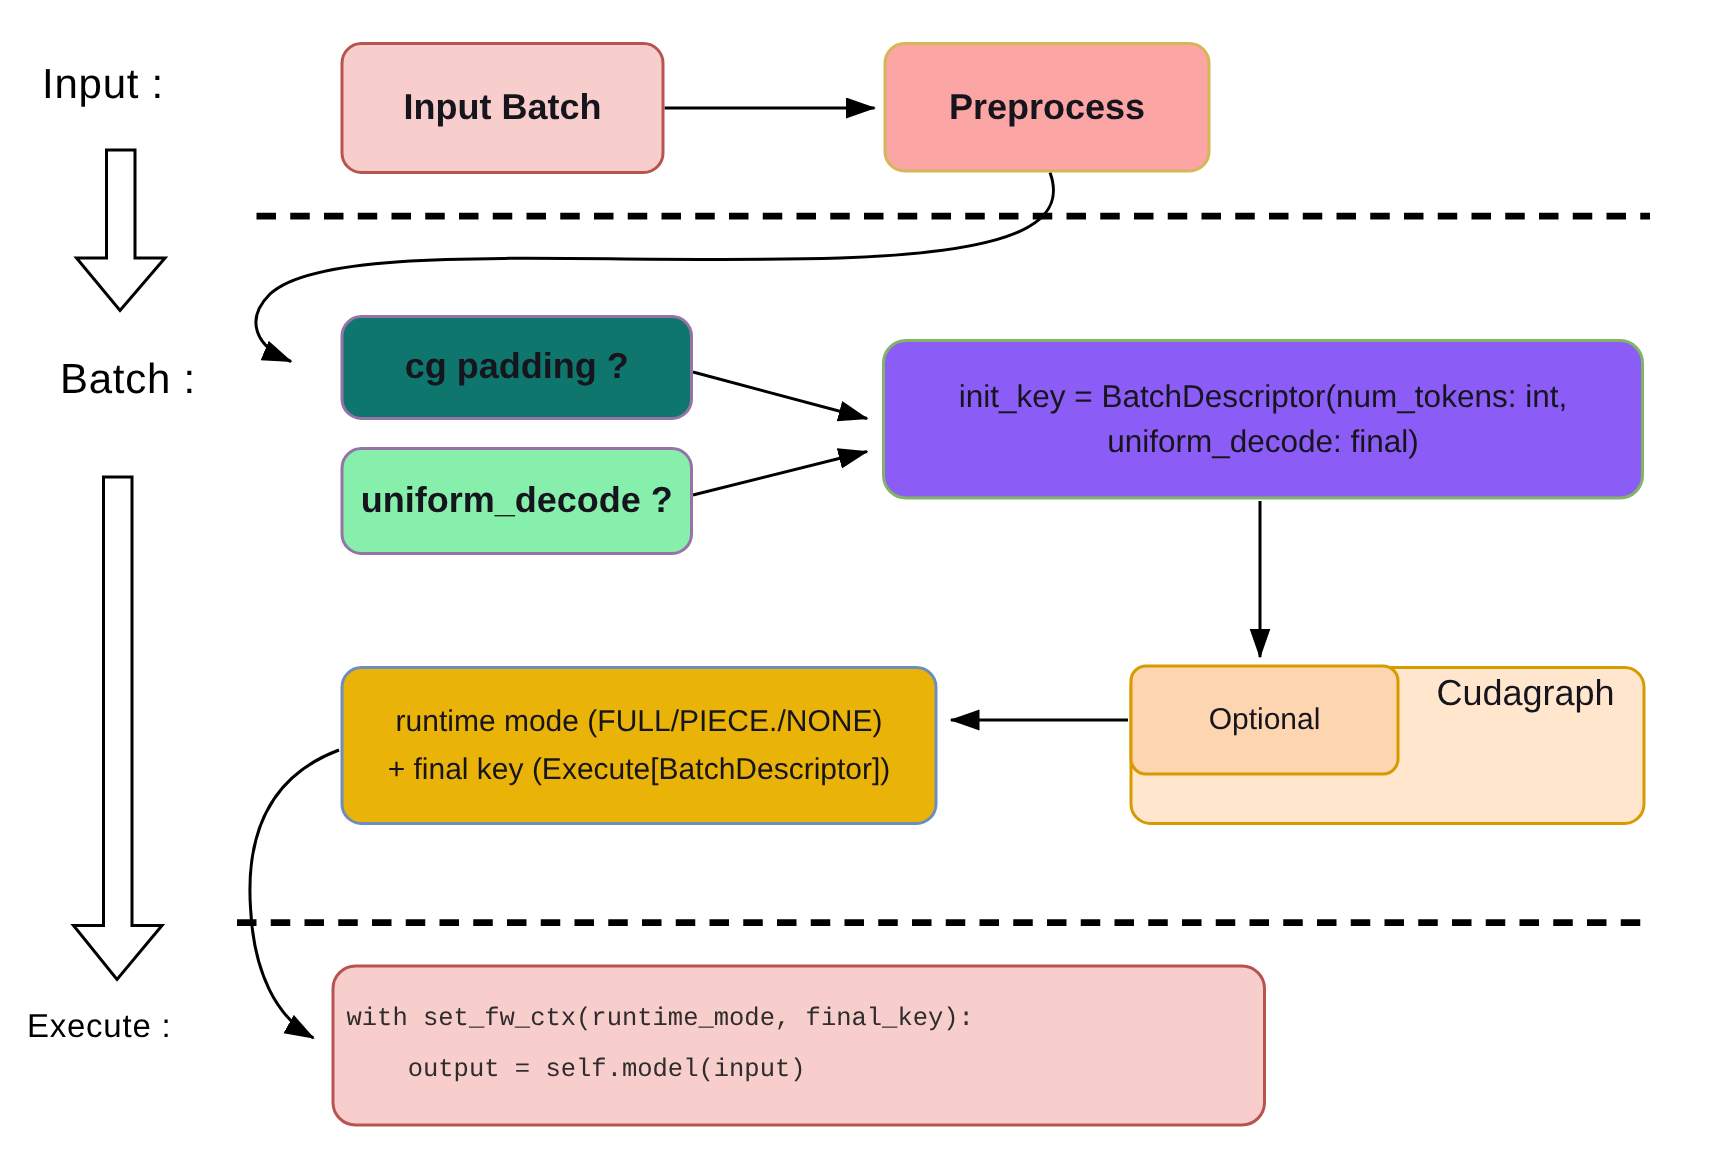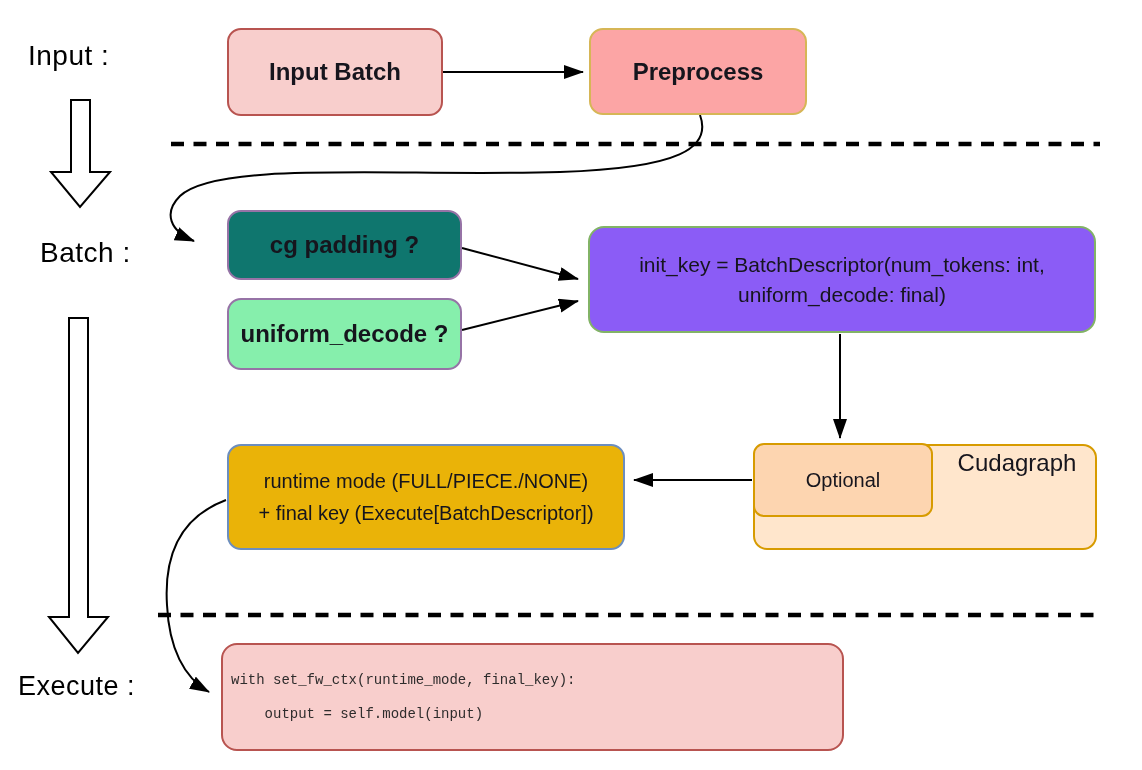--- a/index.html
+++ b/index.html
@@ -24,25 +24,25 @@
   .node-preprocess    { left:589px; top:28px;  width:218px; height:87px; background:#fca5a5; border-color:#d6b656; }
   .node-cg-padding    { left:227px; top:210px; width:235px; height:70px; background:#0f766e; border-color:#9673a6; }
   .node-uniform-decode{ left:227px; top:298px; width:235px; height:72px; background:#86efac; border-color:#9673a6; }
   .node-init-key      { left:588px; top:226px; width:508px; height:107px; background:#8b5cf6; border-color:#82b366; font-size:21px; line-height:30px; border-radius:16px; }
   .node-dispatcher    { left:753px; top:444px; width:344px; height:106px; background:#ffe6cc; border-color:#d79b00;text-decoration:underline; }
   .dispatcher-label   { position:absolute; left:180px; top:0; width:164px; height:106px; display:flex; align-items:center; justify-content:center; text-align:center; font-size:24px; line-height:33px; }
   .node-dispatch      { left:753px; top:443px; width:180px; height:74px; background:#fdd5b0; border-color:#d79b00; font-size:20px; border-radius:11px; }
   .node-runtime       { left:227px; top:444px; width:398px; height:106px; background:#eab308; border-color:#6c8ebf; font-size:20px; line-height:32px; }
   .node-code          { left:221px; top:643px; width:623px; height:108px; background:#f8cecc; border-color:#b85450; border-radius:16px;
                         justify-content:flex-start; text-align:left; font-family:"Liberation Mono", monospace;
-                        font-size:14px; line-height:34px; color:#2e2c2c; padding-left:8px; }
+                        font-size:17px; line-height:34px; color:#2e2c2c; padding-left:8px; }
   .code-line { white-space:pre; display:block; }
   .label-input   { left:28px; top:40px;  }
   .label-plan    { left:40px; top:237px; }
-  .label-execute { left:18px; top:671px; font-size:27px; }
+  .label-execute { left:18px; top:671px; font-size:22px; }
 </style>
 </head>
 <body>
 
 <div id="canvas">
 
   <svg id="connectors" viewBox="0 0 1142 770" xmlns="http://www.w3.org/2000/svg">
     <defs>
       <marker id="ah" markerWidth="12" markerHeight="9" refX="9.5" refY="3.5" orient="auto" markerUnits="strokeWidth">
         <path d="M0,0 L10,3.5 L0,7 Z" fill="#000000"></path>

